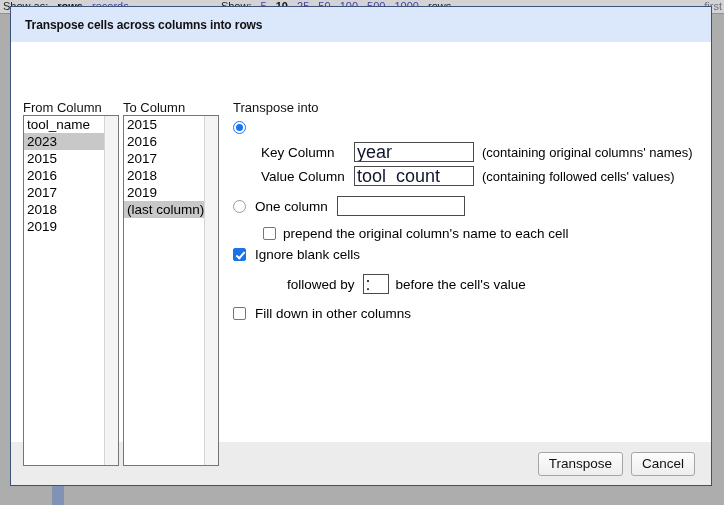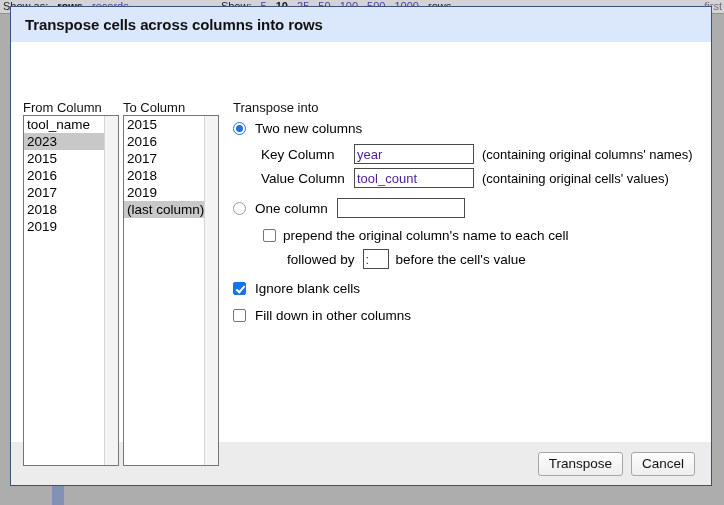--- a/index.html
+++ b/index.html
@@ -89,21 +89,21 @@
     height: 36px;
     background: #dbe8fb;
     border-bottom: 1px solid #ffffff;
     box-sizing: border-box;
     display: flex;
     align-items: center;
     padding: 0 0 0 14px;
     flex: 0 0 auto;
   }
   #dialog-title {
-    font-size: 15px;
+    font-size: 12px;
     font-weight: bold;
     color: #111;
     letter-spacing: -0.1px;
   }
   #dialog-body {
     flex: 1 1 auto;
     position: relative;
     background: #fff;
     padding: 18px;
   }
@@ -222,22 +222,22 @@
     margin-left: 7px;
   }
   .hint {
     font-size: 13px;
     color: #000;
     margin-left: 8px;
   }
 
   input.txt {
     font-family: "Liberation Sans", sans-serif;
-    font-size: 13px;
-    color: #4c1d95;
+    font-size: 18px;
+    color: #0f172a;
     border: 1px solid #4a4a4a;
     background: #fff;
     box-sizing: border-box;
     height: 20px;
     padding: 0 2px;
     outline: none;
   }
   #key-col-input, #value-col-input { width: 120px; }
   #one-col-input { width: 128px; }
   #sep-input { width: 26px; }
@@ -336,57 +336,56 @@
           <li>2019</li>
           <li class="selected">(last column)</li>
         </ul>
       <div class="list-gutter"></div>
     </div>
 
     <div id="options">
 
       <div class="opt-row" style="margin-bottom:8px;">
         <span class="radio checked"></span>
-        <span class="opt-label">Two new columns</span>
       </div>
 
       <div class="opt-row" style="margin:3px 0 4px 28px;">
         <span class="field-label">Key Column</span>
         <input class="txt" id="key-col-input" type="text" value="year" style="">
         <span class="hint">(containing original columns' names)</span>
       </div>
 
       <div class="opt-row" style="margin:0 0 10px 28px;">
         <span class="field-label">Value Column</span>
         <input class="txt" id="value-col-input" type="text" value="tool_count" style="">
-        <span class="hint">(containing original cells' values)</span>
+        <span class="hint">(containing followed cells' values)</span>
       </div>
 
       <div class="opt-row" style="margin-bottom:10px;">
         <span class="radio"></span>
         <span class="opt-label">One column</span>
         <input class="txt" id="one-col-input" type="text" style="margin-left: 9px;" value="">
       </div>
 
       <div class="opt-row" style="margin:0 0 6px 30px;">
         <span class="checkbox"></span>
         <span class="sub-label">prepend the original column's name to each cell</span>
       </div>
 
+      <div class="opt-row" style="margin-bottom:12px;">
+        <span class="checkbox checked"></span>
+        <span class="opt-label">Ignore blank cells</span>
+      </div>
+
       <div class="opt-row" style="margin:0 0 12px 54px;">
         <span class="sub-label" style="margin-left:0;">followed by</span>
         <input class="txt" id="sep-input" type="text" style="margin-left: 8px;" value=":">
         <span class="sub-label">before the cell's value</span>
       </div>
 
-      <div class="opt-row" style="margin-bottom:12px;">
-        <span class="checkbox checked"></span>
-        <span class="opt-label">Ignore blank cells</span>
-      </div>
-
       <div class="opt-row">
         <span class="checkbox"></span>
         <span class="opt-label">Fill down in other columns</span>
       </div>
 
     </div>
   </div>
 
   <div id="dialog-footer">
     <button class="btn">Transpose</button>

